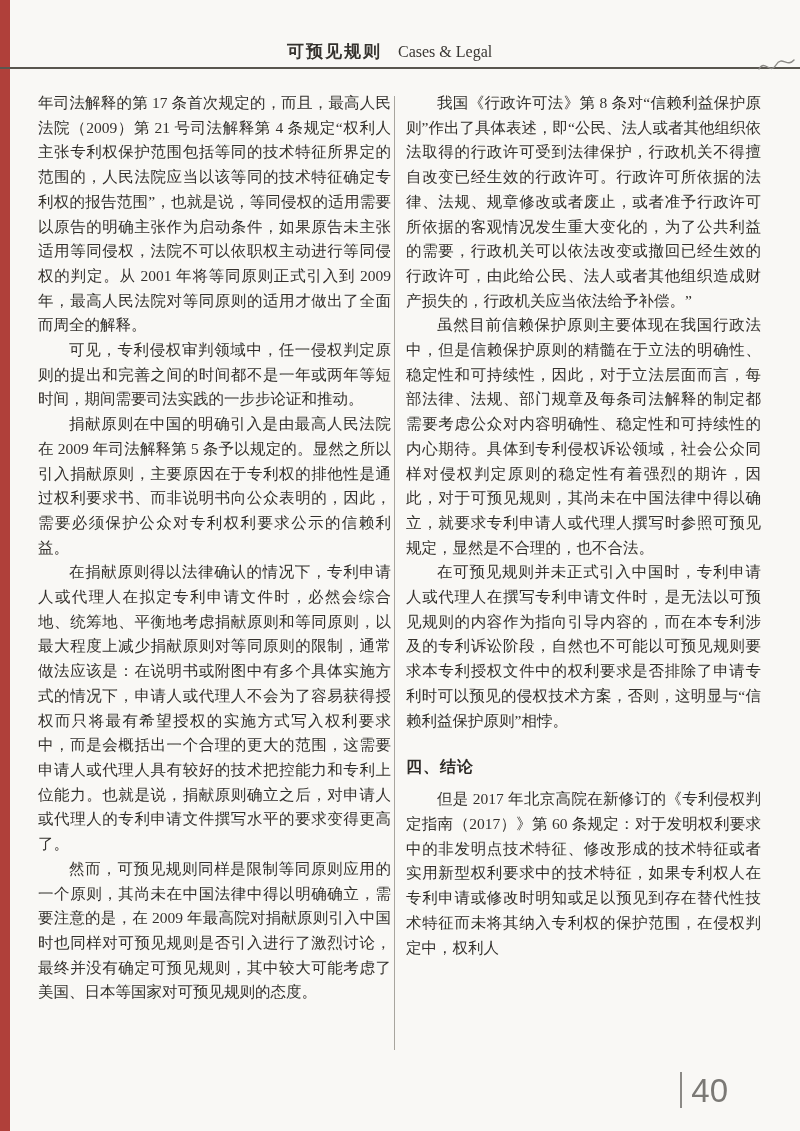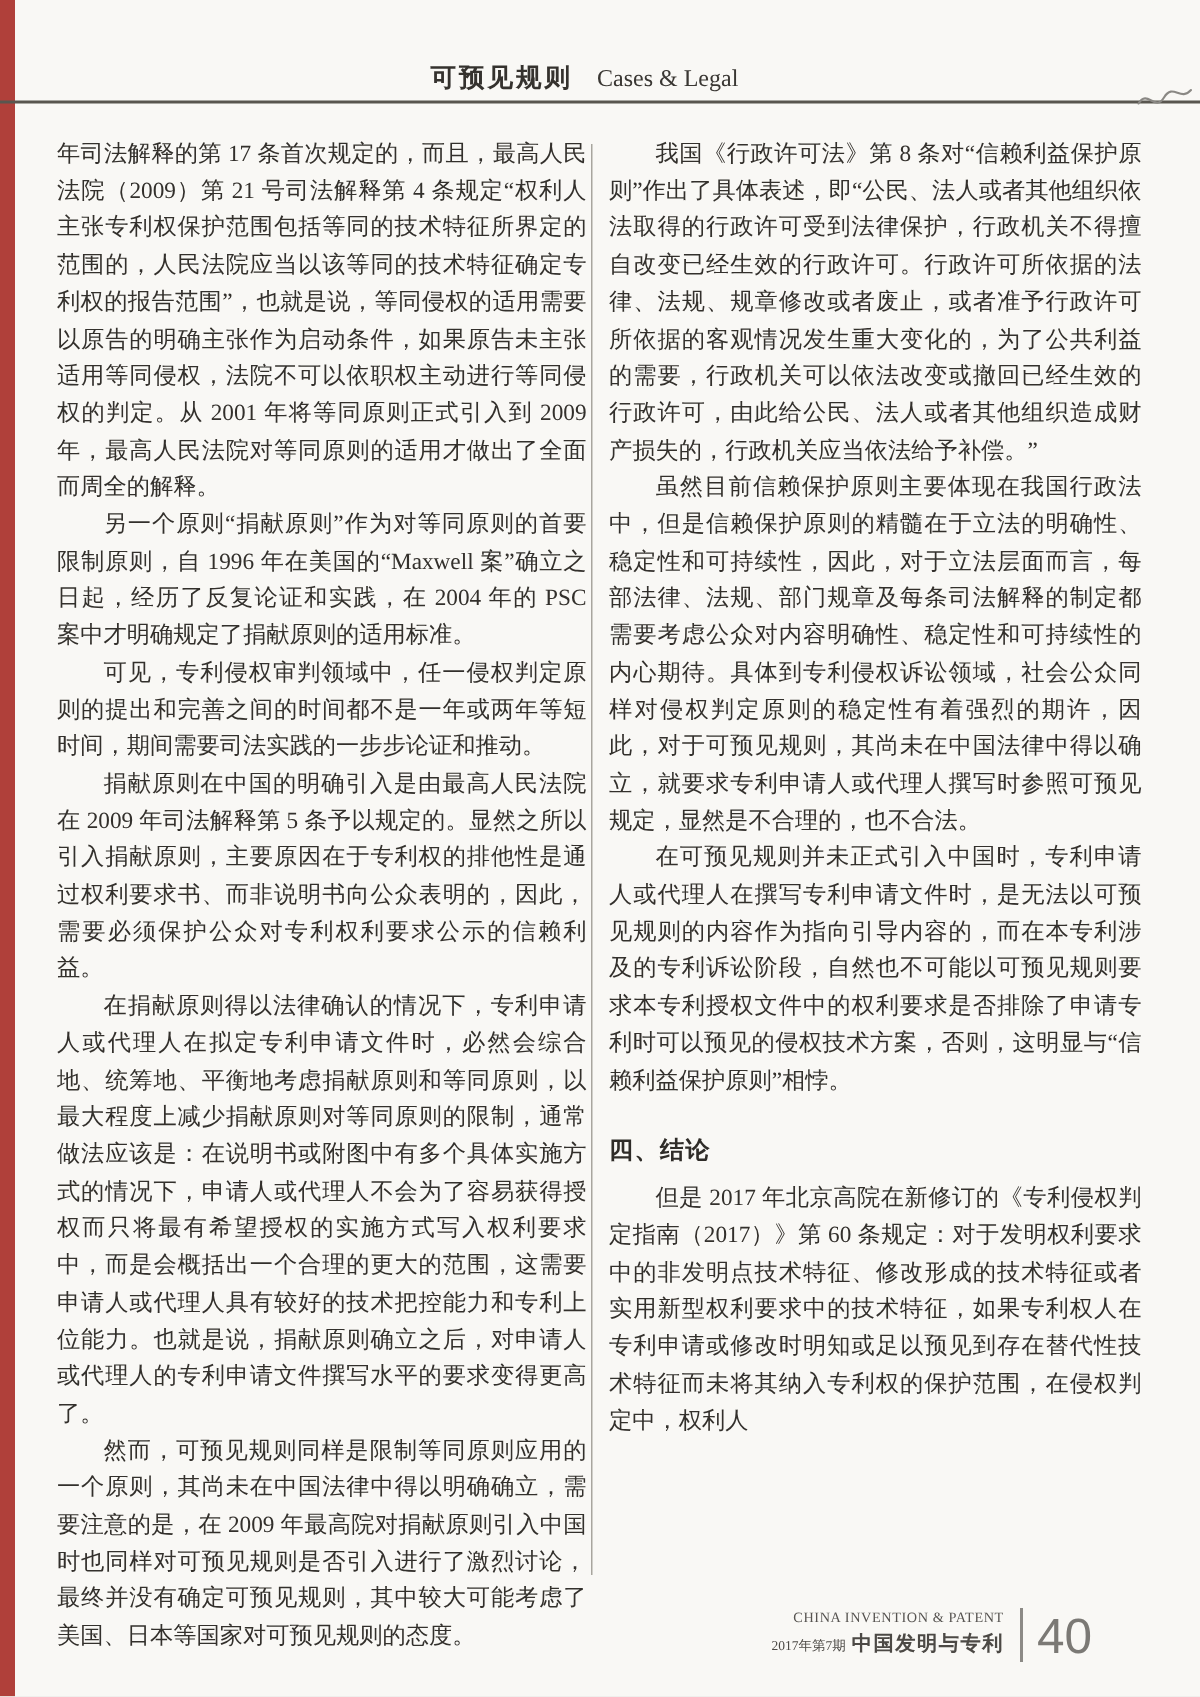--- a/index.html
+++ b/index.html
@@ -52,42 +52,34 @@
     <span class="header-zh">可预见规则</span>
     <span class="header-en">Cases &amp; Legal</span>
   </div>
   <div class="header-rule"></div>
   <svg class="squiggle" width="40" height="26" viewBox="0 0 40 26">
     <path d="M2 17 C 8 7, 13 23, 19 13 S 30 16, 37 8" fill="none" stroke="#8a8884" stroke-width="1.4" stroke-linecap="round"></path>
   </svg>
 
   <section class="col col-left">
     <p>年司法解释的第 17 条首次规定的，而且，最高人民法院（2009）第 21 号司法解释第 4 条规定“权利人主张专利权保护范围包括等同的技术特征所界定的范围的，人民法院应当以该等同的技术特征确定专利权的报告范围”，也就是说，等同侵权的适用需要以原告的明确主张作为启动条件，如果原告未主张适用等同侵权，法院不可以依职权主动进行等同侵权的判定。从 2001 年将等同原则正式引入到 2009 年，最高人民法院对等同原则的适用才做出了全面而周全的解释。</p>
-    <p class="indent">另一个原则“捐献原则”作为对等同原则的首要限制原则，自 1996 年在美国的“Maxwell 案”确立之日起，经历了反复论证和实践，在 2004 年的 PSC 案中才明确规定了捐献原则的适用标准。</p>
     <p class="indent">可见，专利侵权审判领域中，任一侵权判定原则的提出和完善之间的时间都不是一年或两年等短时间，期间需要司法实践的一步步论证和推动。</p>
     <p class="indent">捐献原则在中国的明确引入是由最高人民法院在 2009 年司法解释第 5 条予以规定的。显然之所以引入捐献原则，主要原因在于专利权的排他性是通过权利要求书、而非说明书向公众表明的，因此，需要必须保护公众对专利权利要求公示的信赖利益。</p>
     <p class="indent">在捐献原则得以法律确认的情况下，专利申请人或代理人在拟定专利申请文件时，必然会综合地、统筹地、平衡地考虑捐献原则和等同原则，以最大程度上减少捐献原则对等同原则的限制，通常做法应该是：在说明书或附图中有多个具体实施方式的情况下，申请人或代理人不会为了容易获得授权而只将最有希望授权的实施方式写入权利要求中，而是会概括出一个合理的更大的范围，这需要申请人或代理人具有较好的技术把控能力和专利上位能力。也就是说，捐献原则确立之后，对申请人或代理人的专利申请文件撰写水平的要求变得更高了。</p>
     <p class="indent">然而，可预见规则同样是限制等同原则应用的一个原则，其尚未在中国法律中得以明确确立，需要注意的是，在 2009 年最高院对捐献原则引入中国时也同样对可预见规则是否引入进行了激烈讨论，最终并没有确定可预见规则，其中较大可能考虑了美国、日本等国家对可预见规则的态度。</p>
   </section>
 
   <div class="col-divider"></div>
 
   <section class="col col-right">
     <p class="indent">我国《行政许可法》第 8 条对“信赖利益保护原则”作出了具体表述，即“公民、法人或者其他组织依法取得的行政许可受到法律保护，行政机关不得擅自改变已经生效的行政许可。行政许可所依据的法律、法规、规章修改或者废止，或者准予行政许可所依据的客观情况发生重大变化的，为了公共利益的需要，行政机关可以依法改变或撤回已经生效的行政许可，由此给公民、法人或者其他组织造成财产损失的，行政机关应当依法给予补偿。”</p>
     <p class="indent">虽然目前信赖保护原则主要体现在我国行政法中，但是信赖保护原则的精髓在于立法的明确性、稳定性和可持续性，因此，对于立法层面而言，每部法律、法规、部门规章及每条司法解释的制定都需要考虑公众对内容明确性、稳定性和可持续性的内心期待。具体到专利侵权诉讼领域，社会公众同样对侵权判定原则的稳定性有着强烈的期许，因此，对于可预见规则，其尚未在中国法律中得以确立，就要求专利申请人或代理人撰写时参照可预见规定，显然是不合理的，也不合法。</p>
     <p class="indent">在可预见规则并未正式引入中国时，专利申请人或代理人在撰写专利申请文件时，是无法以可预见规则的内容作为指向引导内容的，而在本专利涉及的专利诉讼阶段，自然也不可能以可预见规则要求本专利授权文件中的权利要求是否排除了申请专利时可以预见的侵权技术方案，否则，这明显与“信赖利益保护原则”相悖。</p>
     <h3>四、结论</h3>
     <p class="indent">但是 2017 年北京高院在新修订的《专利侵权判定指南（2017）》第 60 条规定：对于发明权利要求中的非发明点技术特征、修改形成的技术特征或者实用新型权利要求中的技术特征，如果专利权人在专利申请或修改时明知或足以预见到存在替代性技术特征而未将其纳入专利权的保护范围，在侵权判定中，权利人</p>
   </section>
 
   <div class="footer">
-    <div class="footer-meta">
-      <div class="footer-en">CHINA INVENTION &amp; PATENT</div>
-      <div class="footer-zh">
-        <span class="footer-issue">2017年第7期</span>
-        <span class="footer-name">中国发明与专利</span>
-      </div>
-    </div>
     <div class="footer-bar"></div>
     <div class="page-num">40</div>
   </div>
 
 </div>
 
 </body></html>

